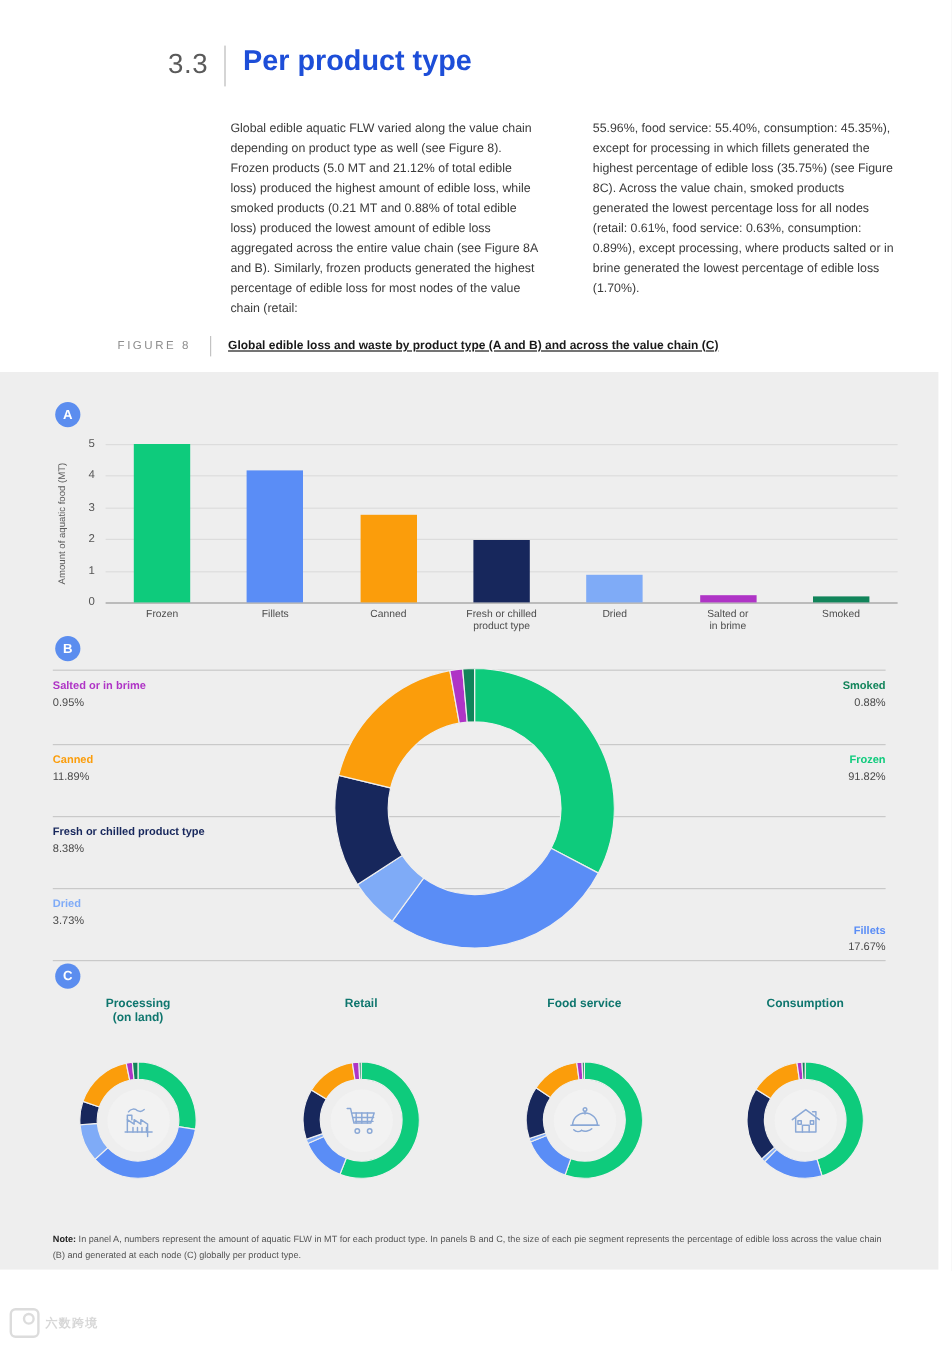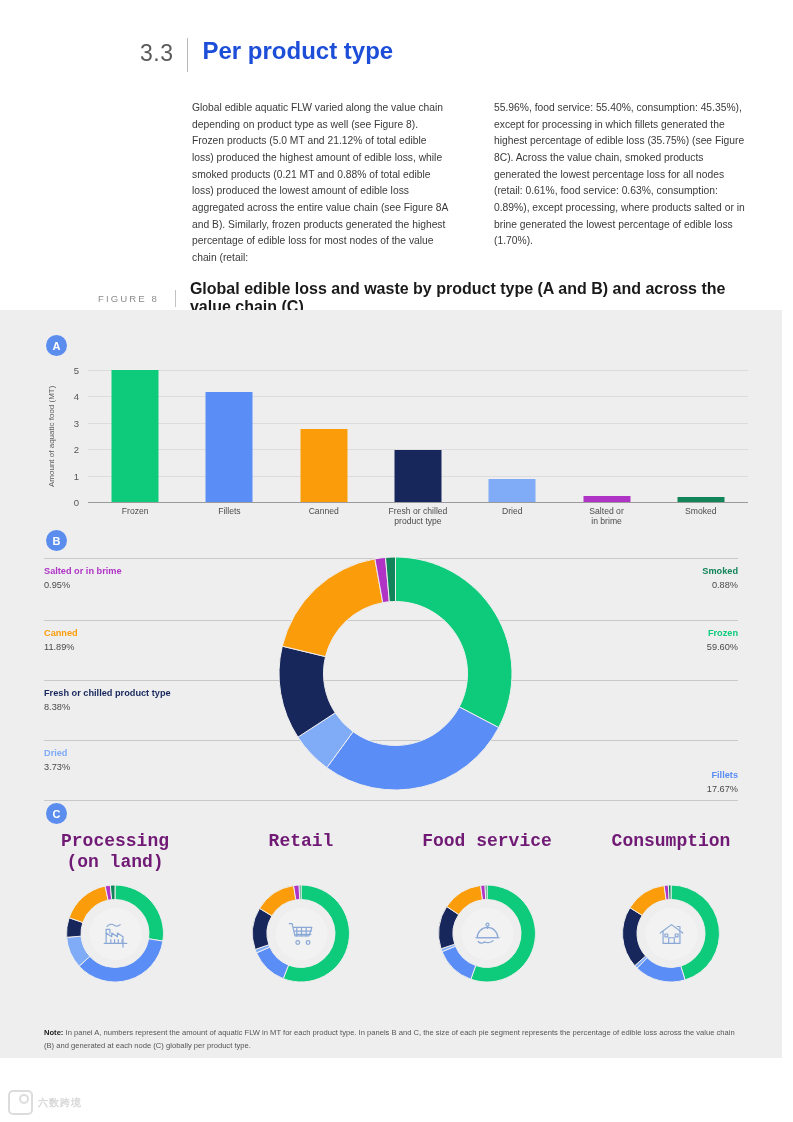--- a/index.html
+++ b/index.html
@@ -23,21 +23,21 @@
   
   .body-cols{position:absolute;left:192px;top:100px;width:560px;display:flex;gap:0;}
   .col{width:268px;font-size:10.3px;line-height:1.62;color:#3a3a3a;}
   .col.left{padding-right:22px;}
   .col.right{padding-left:22px;}
 
   
   .fig-cap{position:absolute;left:98px;top:280px;display:flex;align-items:center;width:650px;}
   .fig-label{font-size:9.6px;letter-spacing:2.1px;color:#8d8d8d;white-space:nowrap;}
   .fig-rule{width:1px;height:17px;background:#c3c3c3;margin:0 14px 0 16px;}
-  .fig-title{font-size:16px;font-weight:bold;color:#1a1a1a;}
+  .fig-title{font-size:10px;font-weight:bold;color:#1a1a1a;text-decoration:underline;}
 
   
   .fig-canvas{position:absolute;left:0;top:310px;width:782px;height:748px;background:#eeeeee;}
 
   .badge{
     position:absolute;width:21px;height:21px;border-radius:50%;
     background:#5b8def;color:#ffffff;font-size:11px;font-weight:bold;
     display:flex;align-items:center;justify-content:center;
   }
 
@@ -72,22 +72,22 @@
   .blab .nm{font-weight:bold;display:block;margin-bottom:4px;}
   .blab .pc{color:#4a4a4a;display:block;}
   .blab.r{right:44px;text-align:right;}
   .blab.l{left:44px;text-align:left;}
   .donutB{position:absolute;left:279px;top:29px;width:233px;height:233px;}
 
   
   .panelC{position:absolute;left:0;top:493px;width:782px;height:215px;}
   .cnode{position:absolute;top:28px;width:186px;text-align:center;}
   .cnode .ctitle{
-    font-size:18px;font-weight:bold;color:#701a75;line-height:1.18;
-    white-space:pre-line;height:42px;font-family:Liberation Mono, monospace;
+    font-size:10px;font-weight:bold;color:#0f766e;line-height:1.18;
+    white-space:pre-line;height:42px;
   }
   .cdonut{position:absolute;left:50%;transform:translateX(-50%);top:54px;width:97px;height:97px;}
   .cicon{
     position:absolute;left:50%;top:50%;transform:translate(-50%,-50%);
     width:52px;height:52px;border-radius:50%;background:#f2f2f2;
     display:flex;align-items:center;justify-content:center;
   }
 
   
   .note{
@@ -211,21 +211,21 @@
           <div class="blab l" style="top: 220px;">
             <span class="nm" style="color: rgb(127, 171, 247);">Dried</span>
             <span class="pc">3.73%</span>
           </div>
           <div class="blab r" style="top: 38px;">
             <span class="nm" style="color: rgb(17, 132, 90);">Smoked</span>
             <span class="pc">0.88%</span>
           </div>
           <div class="blab r" style="top: 100px;">
             <span class="nm" style="color: rgb(14, 203, 124);">Frozen</span>
-            <span class="pc">59.60%</span>
+            <span class="pc">91.82%</span>
           </div>
           <div class="blab r" style="top: 242px;">
             <span class="nm" style="color: rgb(90, 141, 246);">Fillets</span>
             <span class="pc">17.67%</span>
           </div>
         </div>
       <div class="donutB" id="donutB"><svg width="233" height="233" viewBox="0 0 233 233">
             <path d="M 116.50000000000001 0 A 116.5 116.5 0 0 1 219.68598119643232 170.5823749897276 L 180.27159352912557 149.92430042283593 A 72 72 0 0 0 116.5 44.5 Z" fill="#0ECB7C" stroke="#eeeeee" stroke-width="1"></path>
             <path d="M 219.68598119643232 170.5823749897276 A 116.5 116.5 0 0 1 47.858166738850954 210.63048776325667 L 74.07757944375338 174.67506539875092 A 72 72 0 0 0 180.27159352912557 149.92430042283593 Z" fill="#5A8DF6" stroke="#eeeeee" stroke-width="1"></path>
             <path d="M 47.858166738850954 210.63048776325667 A 116.5 116.5 0 0 1 18.927735761831286 180.1545619059387 L 56.19782811031633 155.8401584311381 A 72 72 0 0 0 74.07757944375338 174.67506539875092 Z" fill="#7FABF7" stroke="#eeeeee" stroke-width="1"></path>

